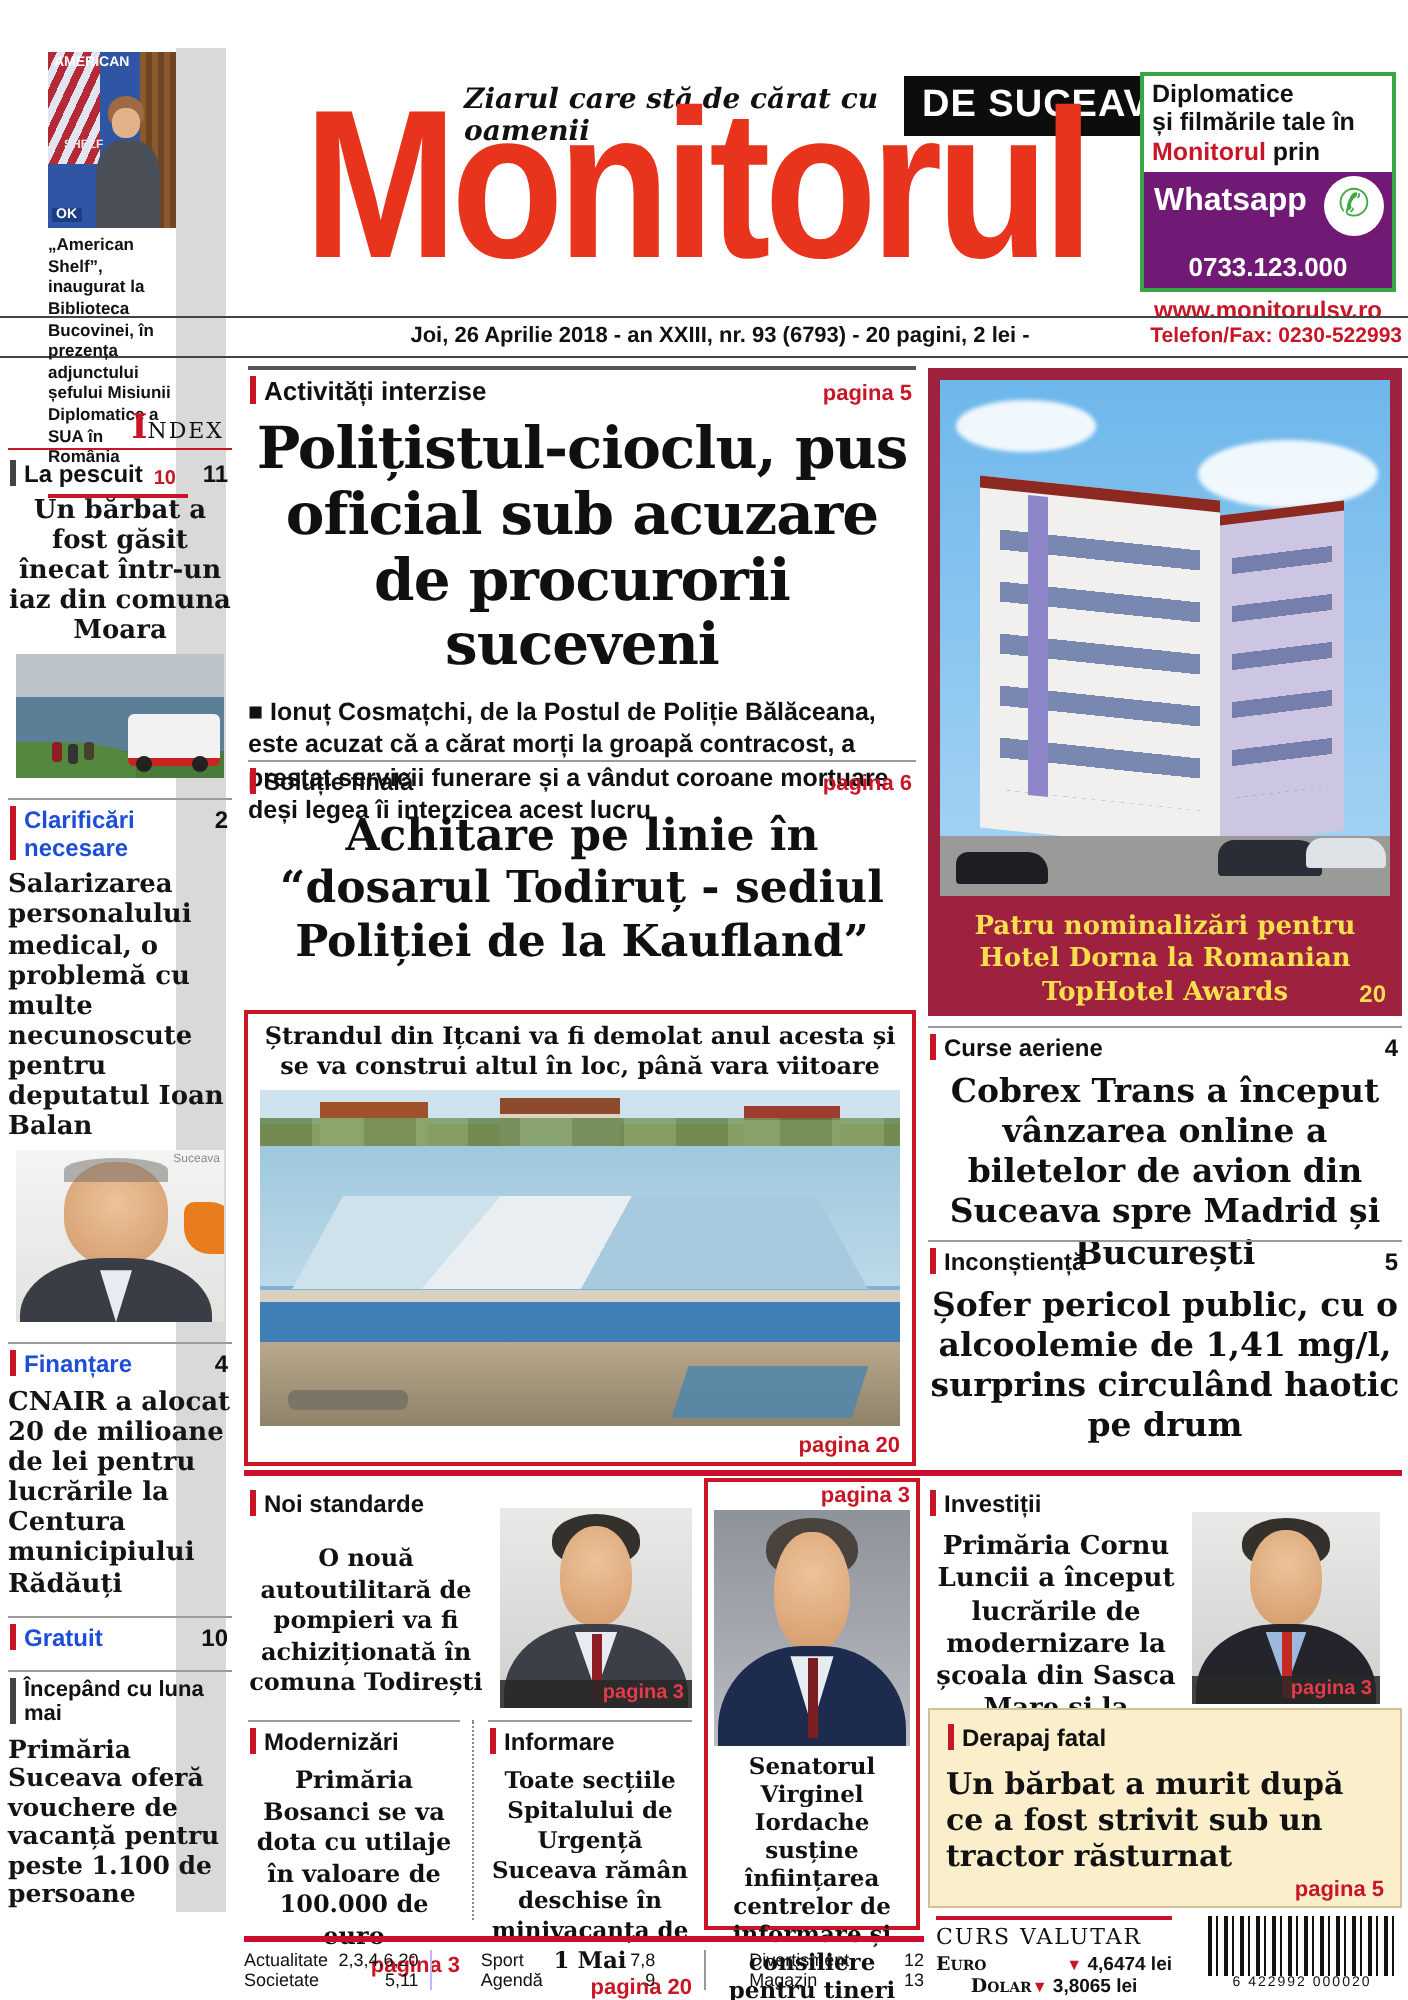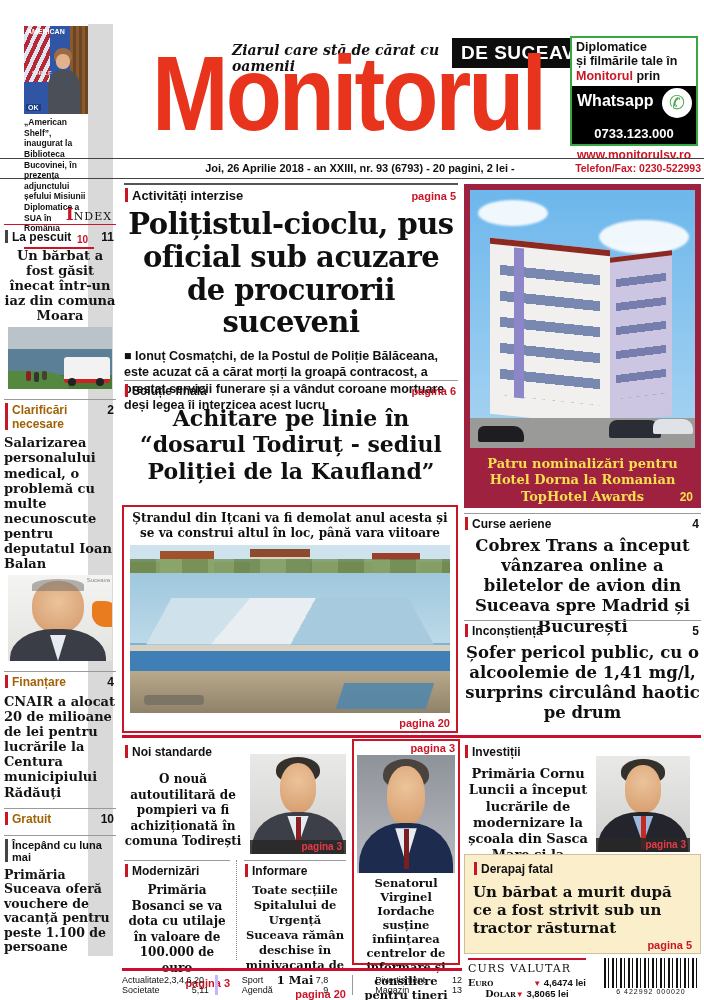--- a/index.html
+++ b/index.html
@@ -7,21 +7,21 @@
         font-family:"Liberation Sans",sans-serif;color:#111;}
   .abs{position:absolute;}
   .serif{font-family:"DejaVu Serif",serif;}
   .hl{font-family:"DejaVu Serif",serif;font-weight:bold;color:#101010;text-align:center;}
   .red{color:#c81626;}
   .kickrow{display:flex;justify-content:space-between;align-items:baseline;
            border-top:1px solid #9a9a9a;padding:3px 2px 1px 8px;position:relative;}
   .kickrow::before{content:"";position:absolute;left:1px;top:3px;bottom:2px;width:3px;background:#c81626;}
   .kickrow.dark::before{background:#444;}
   .kick{font-weight:bold;font-size:12px;color:#111;}
-  .kick.r{color:#a16207;}
+  .kick.r{color:#1d4ed8;}
   .pageno{font-weight:bold;font-size:12px;color:#111;}
   .pglabel{color:#c81626;font-weight:bold;font-size:11px;text-align:right;}
   .ph{position:relative;overflow:hidden;}
   
   .p-bg{position:absolute;inset:0;background:linear-gradient(#e9e9e7,#cfcfcd);}
   .p-head{position:absolute;left:31%;top:9%;width:38%;height:50%;
           background:radial-gradient(circle at 50% 35%,#ecc39a,#d49a6a);border-radius:48% 48% 45% 45%;}
   .p-hair{position:absolute;left:27%;top:3%;width:46%;height:26%;background:#34302c;border-radius:50% 50% 42% 42%;}
   .p-suit{position:absolute;left:2%;top:58%;width:96%;height:44%;background:#23242c;
           border-radius:45% 45% 0 0/80% 80% 0 0;}
@@ -48,21 +48,21 @@
 
   <div class="abs" style="left:152px;top:40px;width:420px;font-weight:bold;font-size:92px;letter-spacing:-3px;color:#e8341c;transform:scale(1,1.15);transform-origin:left top;line-height:1;">Monitorul</div>
 
   <div class="abs" style="left:570px;top:36px;width:128px;height:110px;border:2px solid #3aa545;background:#fff;box-sizing:border-box;">
     <div style="font-weight:bold;font-size:12.5px;padding:2px 4px 0 4px;line-height:1.15;">
       <span>Diplomatice</span><br>
       <span>și filmările tale în</span><br>
       <span class="red">Monitorul</span>
       <span>prin</span>
     </div>
-    <div style="position:absolute;left:0;right:0;bottom:0;height:58px;background:#000000;color:#fff;">
+    <div style="position:absolute;left:0;right:0;bottom:0;height:58px;background:#701a75;color:#fff;">
       <div style="position:absolute;left:5px;top:6px;font-weight:bold;font-size:16px;">Whatsapp</div>
       <div style="position:absolute;right:4px;top:2px;width:30px;height:30px;background:#fff;border-radius:50%;text-align:center;line-height:30px;color:#41a845;font-size:19px;">✆</div>
       <div style="position:absolute;left:0;right:0;bottom:3px;text-align:center;font-weight:bold;font-size:13px;">0733.123.000</div>
     </div>
   </div>
   <div class="abs" style="left:570px;top:148px;width:128px;text-align:center;font-weight:bold;font-size:12px;color:#c81626;">www.monitorulsv.ro</div>
 
   <div class="abs" style="left:0;top:158px;width:704px;height:1px;background:#444;"></div>
   <div class="abs" style="left:0;top:178px;width:704px;height:1px;background:#444;"></div>
   <div class="abs" style="left:160px;top:162px;width:400px;text-align:center;font-weight:bold;font-size:11px;">Joi, 26 Aprilie 2018 - an XXIII, nr. 93 (6793) - 20 pagini, 2 lei -</div>
@@ -309,30 +309,30 @@
       <div class="p-suit" style="background:#1d2b4e;"></div>
         <div class="p-shirt"></div>
         <div class="p-tie" style="background:#7c1d22;"></div>
     </div>
     <div class="serif" style="font-weight:bold;font-size:11.5px;line-height:1.22;text-align:center;padding:3px 3px 0;">Senatorul Virginel Iordache susține înființarea centrelor de informare și consiliere pentru tineri</div>
   </div>
 
   <div class="abs rule-red" style="left:122px;top:968px;width:340px;height:3px;"></div>
   <div class="abs" style="left:122px;top:975px;width:340px;display:flex;font-size:9px;">
     <div style="flex:1;padding-right:6px;">
-      <div style="display:flex;justify-content:flex-start;">
+      <div style="display:flex;justify-content:space-between;">
           <span>Actualitate</span>
           <span>2,3,4,6,20</span>
         </div>
       <div style="display:flex;justify-content:space-between;">
           <span>Societate</span>
           <span>5,11</span>
         </div>
     </div>
-    <div style="flex:1;border-left:3px solid #c4b5fd;padding:0 24px;">
+    <div style="flex:1;border-left:1px solid #c4b5fd;padding:0 24px;">
       <div style="display:flex;justify-content:space-between;">
           <span>Sport</span>
           <span>7,8</span>
         </div>
       <div style="display:flex;justify-content:space-between;">
           <span>Agendă</span>
           <span>9</span>
         </div>
     </div>
     <div style="flex:1;border-left:1px solid #999;padding-left:22px;">

